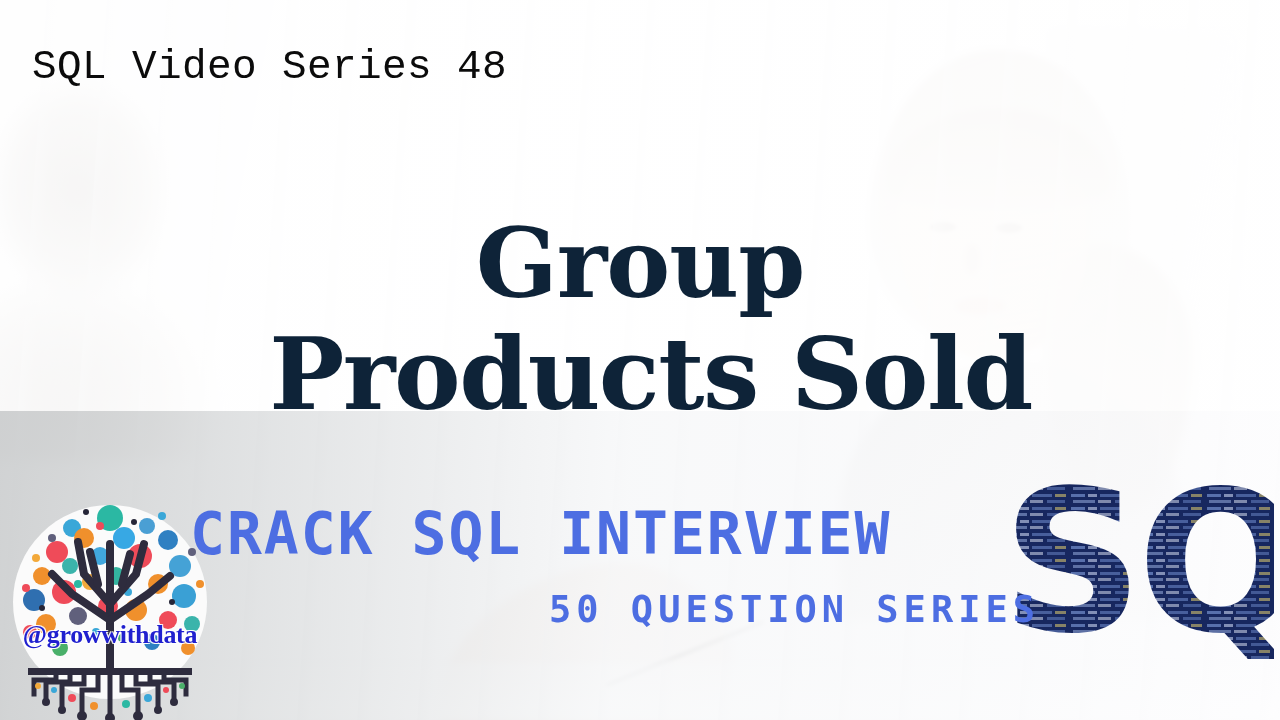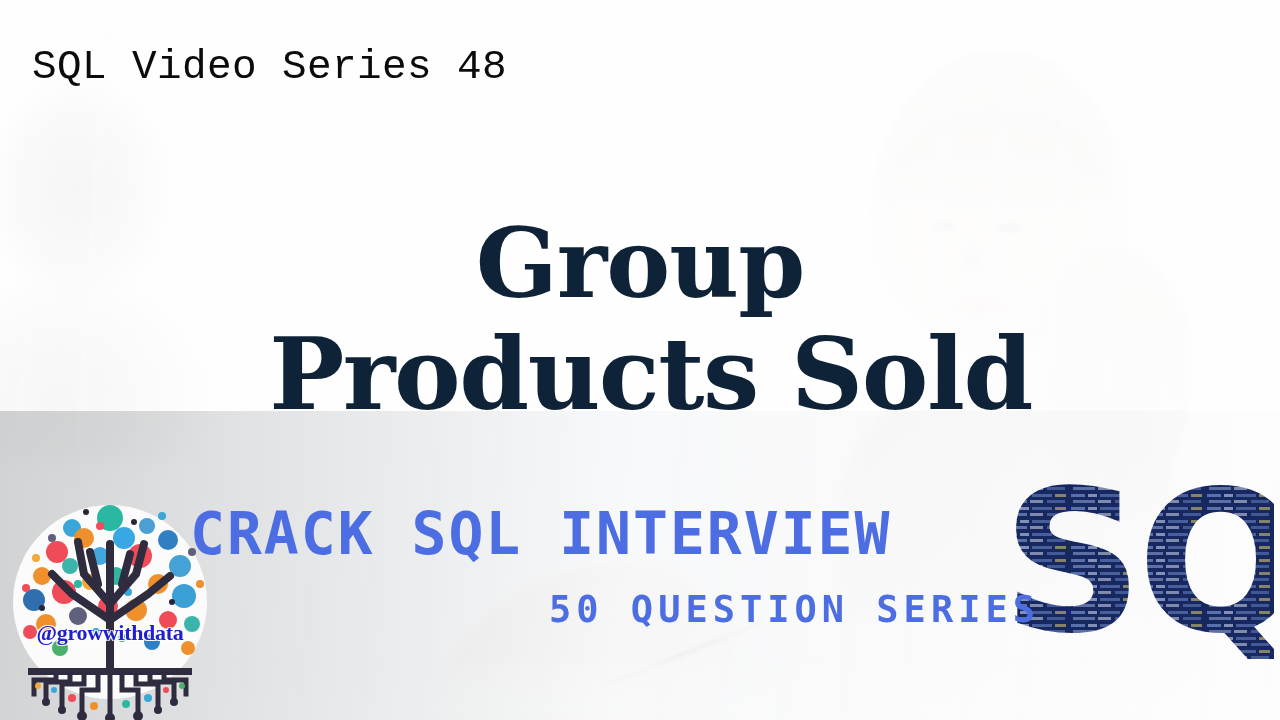--- a/index.html
+++ b/index.html
@@ -207,21 +207,21 @@
     overflow:hidden;
   }
   .logo svg { display:block; }
   .logo-handle {
     position:absolute;
     left:0; top:128px;
     width:196px;
     text-align:center;
     font-family:"Liberation Serif", serif;
     font-weight:700;
-    font-size:22px;
+    font-size:26px;
     color:#2020cf;
     letter-spacing:-.3px;
     text-shadow:
       -1px -1px 0 rgba(255,255,255,.85),
        1px -1px 0 rgba(255,255,255,.85),
       -1px  1px 0 rgba(255,255,255,.85),
        1px  1px 0 rgba(255,255,255,.85);
     white-space:nowrap;
   }
 </style>

